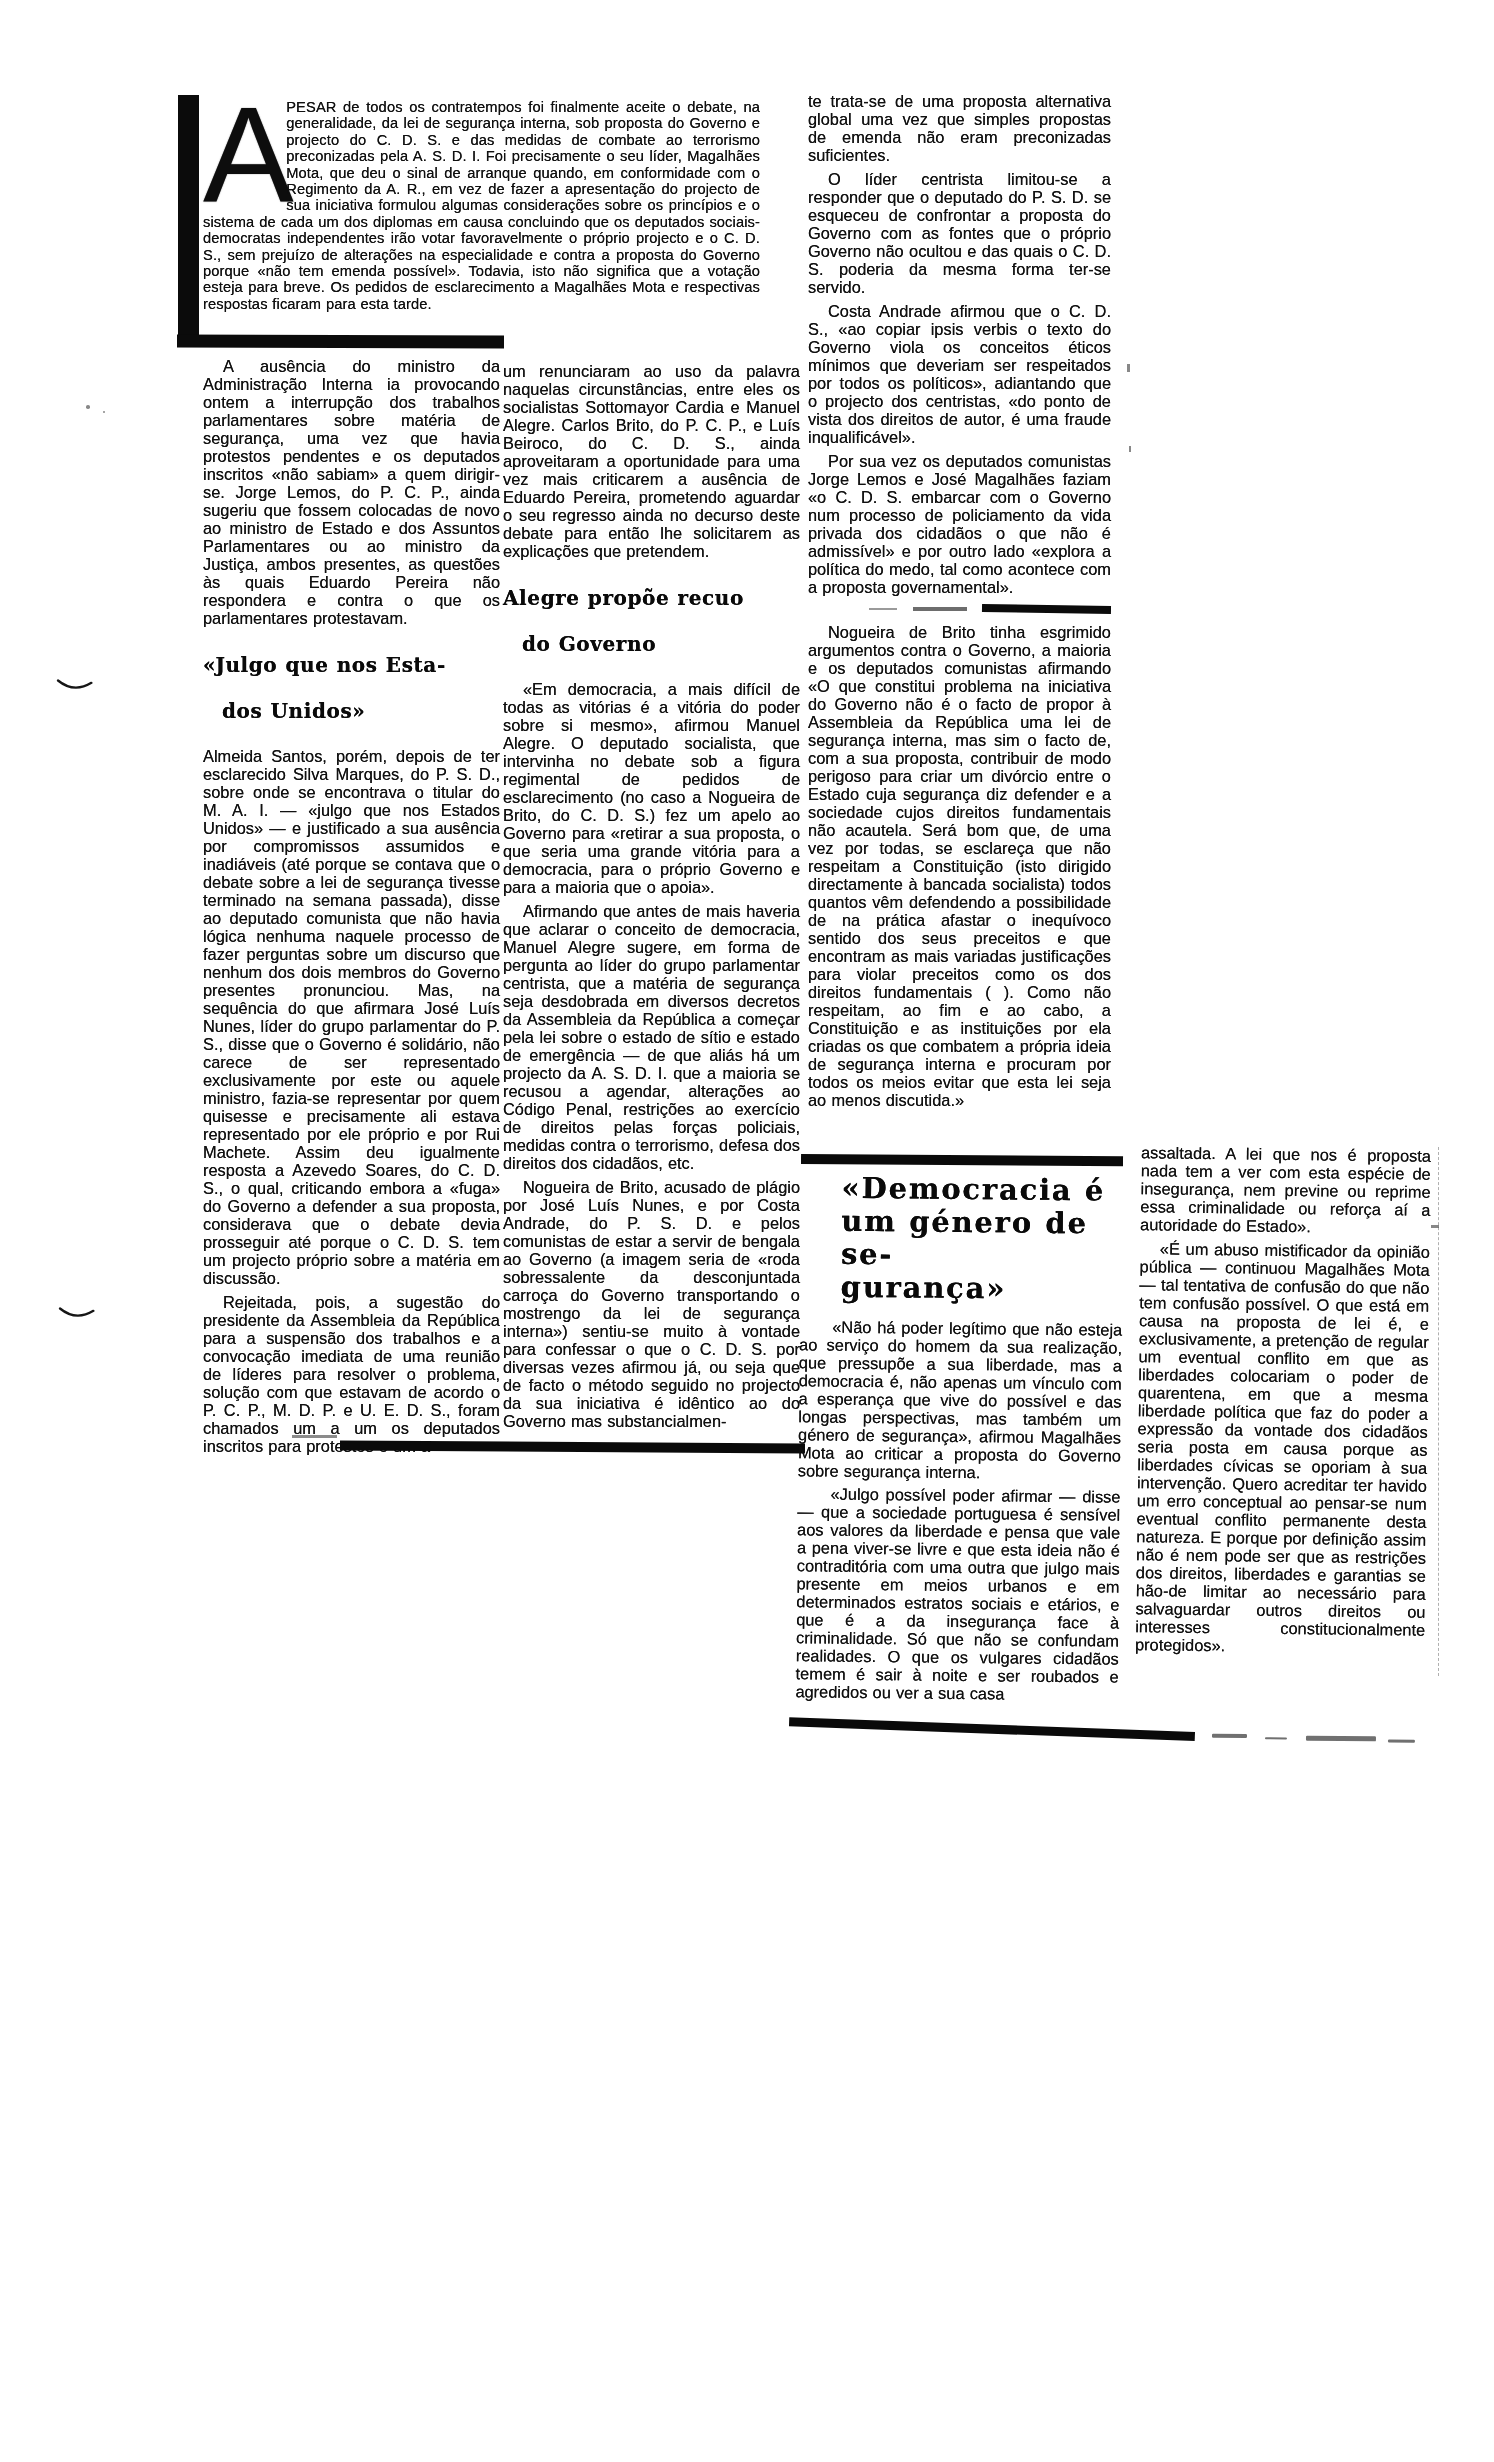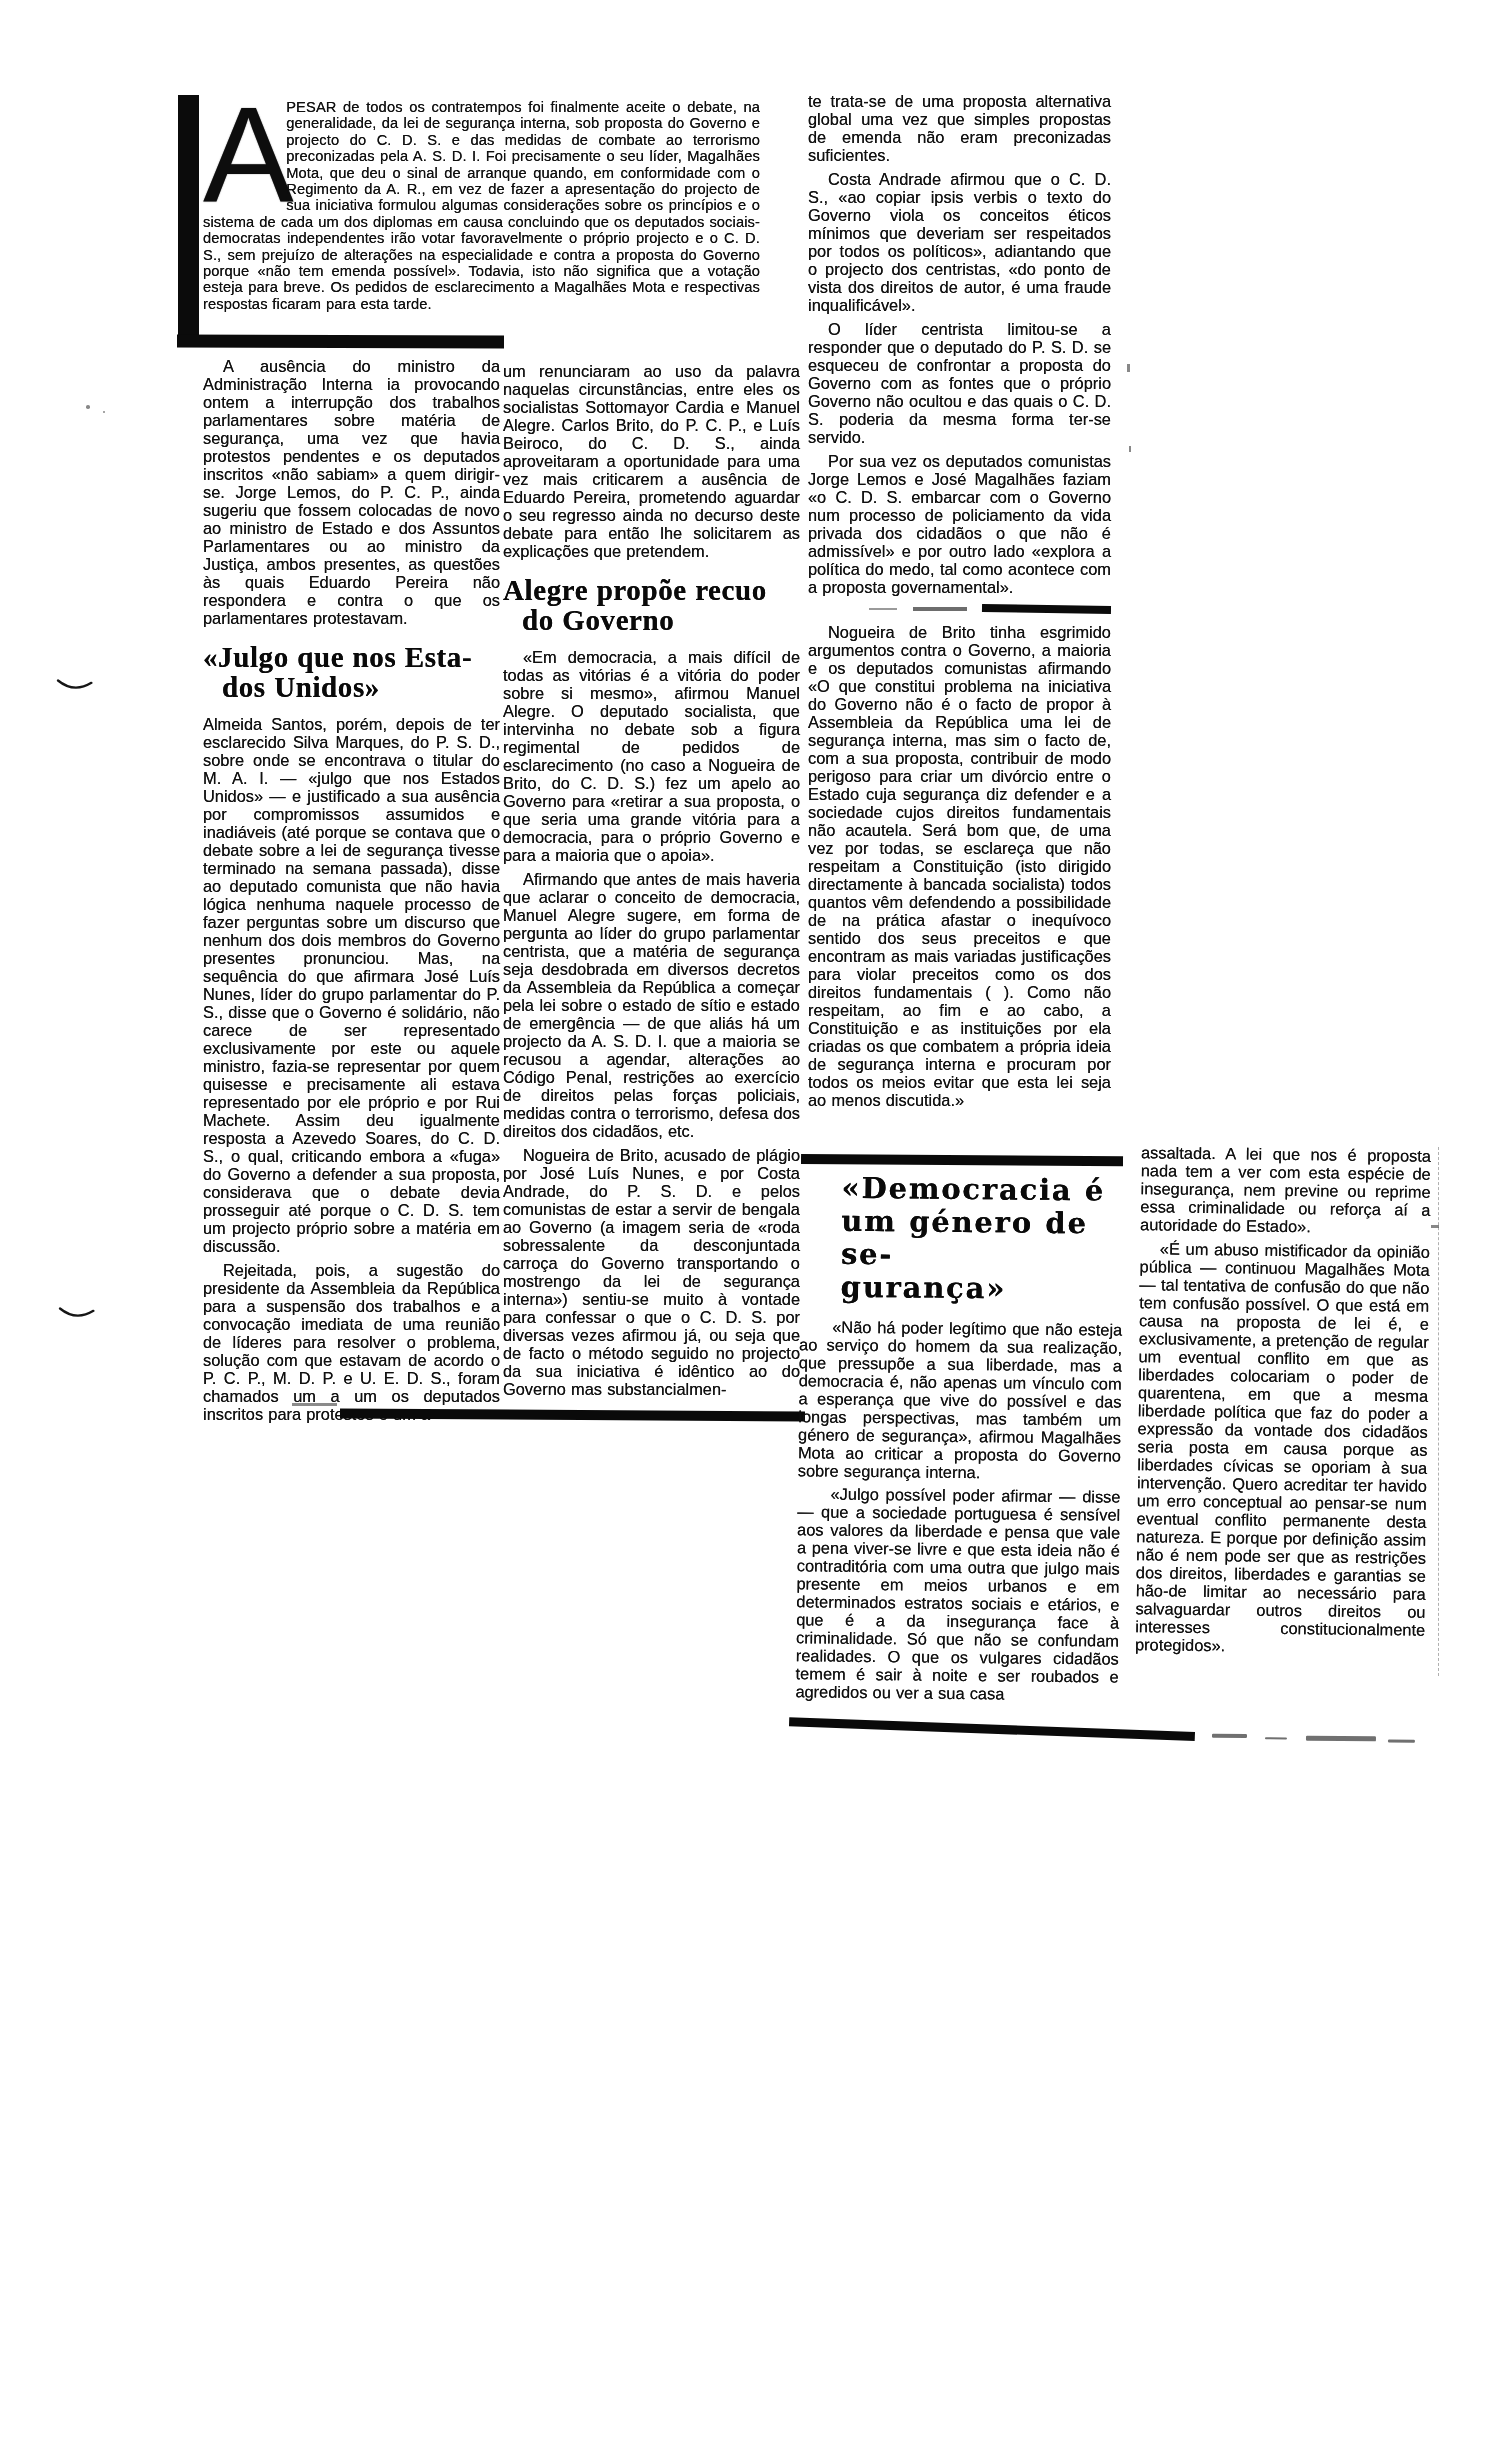--- a/index.html
+++ b/index.html
@@ -36,23 +36,23 @@
   .col p{margin:0 0 5.9px 0;text-indent:20px;}
   .col p.cont{text-indent:0;}
   #democracia p{text-indent:33px;margin:0 0 4.7px 0;}
   
   .headline{
     font-family:"DejaVu Serif", serif;font-weight:bold;color:#0a0a0a;
     white-space:pre-line;text-align:left;
     text-shadow:0 0 0.6px rgba(0,0,0,.9);
   }
   .headline.small{
-    font-size:29px;line-height:30px;
+    font-size:20px;line-height:46px;
     padding-left:19px;text-indent:-19px;
-    margin:15.3px 0 13px 0;letter-spacing:0.6px;font-family:Liberation Serif, serif;
+    margin:15.3px 0 13px 0;letter-spacing:0.6px;
   }
   .headline.big{
     font-size:29px;line-height:33px;letter-spacing:1.8px;
     padding-left:41px;margin:5.9px 0 14px 0;
   }
   
   .blackbar{background:#0b0b0b;}
   #vbar{position:absolute;left:178px;top:95px;width:21px;height:251px;}
   #hbar{position:absolute;left:177px;top:335px;width:327px;height:13px;transform:rotate(.2deg);}
   .rule-row{display:flex;align-items:center;justify-content:flex-end;gap:15.3px;margin:9.4px 0 10.6px 0;}
@@ -106,22 +106,22 @@
   <p>Afirmando que antes de mais haveria que aclarar o conceito de democracia, Manuel Alegre sugere, em forma de pergunta ao líder do grupo parlamentar centrista, que a matéria de segurança seja desdobrada em diversos decretos da Assembleia da República a começar pela lei sobre o estado de sítio e estado de emergência — de que aliás há um projecto da A. S. D. I. que a maioria se recusou a agendar, alterações ao Código Penal, restrições ao exercício de direitos pelas forças policiais, medidas contra o terrorismo, defesa dos direitos dos cidadãos, etc.</p>
   <p>Nogueira de Brito, acusado de plágio por José Luís Nunes, e por Costa Andrade, do P. S. D. e pelos comunistas de estar a servir de bengala ao Governo (a imagem seria de «roda sobressalente da desconjuntada carroça do Governo transportando o mostrengo da lei de segurança interna») sentiu-se muito à vontade para confessar o que o C. D. S. por diversas vezes afirmou já, ou seja que de facto o método seguido no projecto da sua iniciativa é idêntico ao do Governo mas substancialmen-</p>
   <div style="position:relative;">
     <div id="col2-end-dashes"></div>
     <div id="col2-end-rule"></div>
   </div>
 </div>
 
 <div id="col3" class="col scan-text">
   <p class="cont">te trata-se de uma proposta alternativa global uma vez que simples propostas de emenda não eram preconizadas suficientes.</p>
+  <p>O líder centrista limitou-se a responder que o deputado do P. S. D. se esqueceu de confrontar a proposta do Governo com as fontes que o próprio Governo não ocultou e das quais o C. D. S. poderia da mesma forma ter-se servido.</p>
   <p>Costa Andrade afirmou que o C. D. S., «ao copiar ipsis verbis o texto do Governo viola os conceitos éticos mínimos que deveriam ser respeitados por todos os políticos», adiantando que o projecto dos centristas, «do ponto de vista dos direitos de autor, é uma fraude inqualificável».</p>
-  <p>O líder centrista limitou-se a responder que o deputado do P. S. D. se esqueceu de confrontar a proposta do Governo com as fontes que o próprio Governo não ocultou e das quais o C. D. S. poderia da mesma forma ter-se servido.</p>
   <p>Por sua vez os deputados comunistas Jorge Lemos e José Magalhães faziam «o C. D. S. embarcar com o Governo num processo de policiamento da vida privada dos cidadãos o que não é admissível» e por outro lado «explora a política do medo, tal como acontece com a proposta governamental».</p>
   <div class="rule-row">
     <span class="rule-dash-light"></span>
     <span class="rule-dash-mid"></span>
     <span class="rule-solid-short"></span>
   </div>
   <p>Nogueira de Brito tinha esgrimido argumentos contra o Governo, a maioria e os deputados comunistas afirmando «O que constitui problema na iniciativa do Governo não é o facto de propor à Assembleia da República uma lei de segurança interna, mas sim o facto de, com a sua proposta, contribuir de modo perigoso para criar um divórcio entre o Estado cuja segurança diz defender e a sociedade cujos direitos fundamentais não acautela. Será bom que, de uma vez por todas, se esclareça que não respeitam a Constituição (isto dirigido directamente à bancada socialista) todos quantos vêm defendendo a possibilidade de na prática afastar o inequívoco sentido dos seus preceitos e que encontram as mais variadas justificações para violar preceitos como os dos direitos fundamentais ( ). Como não respeitam, ao fim e ao cabo, a Constituição e as instituições por ela criadas os que combatem a própria ideia de segurança interna e procuram por todos os meios evitar que esta lei seja ao menos discutida.»</p>
 </div>
 
 <div id="democracia" class="col scan-text">

